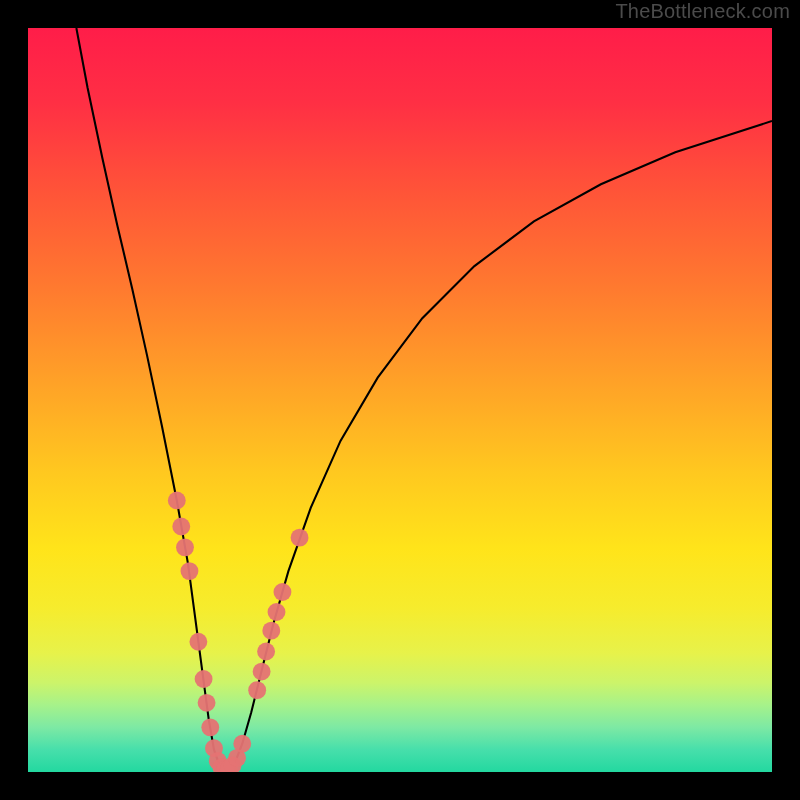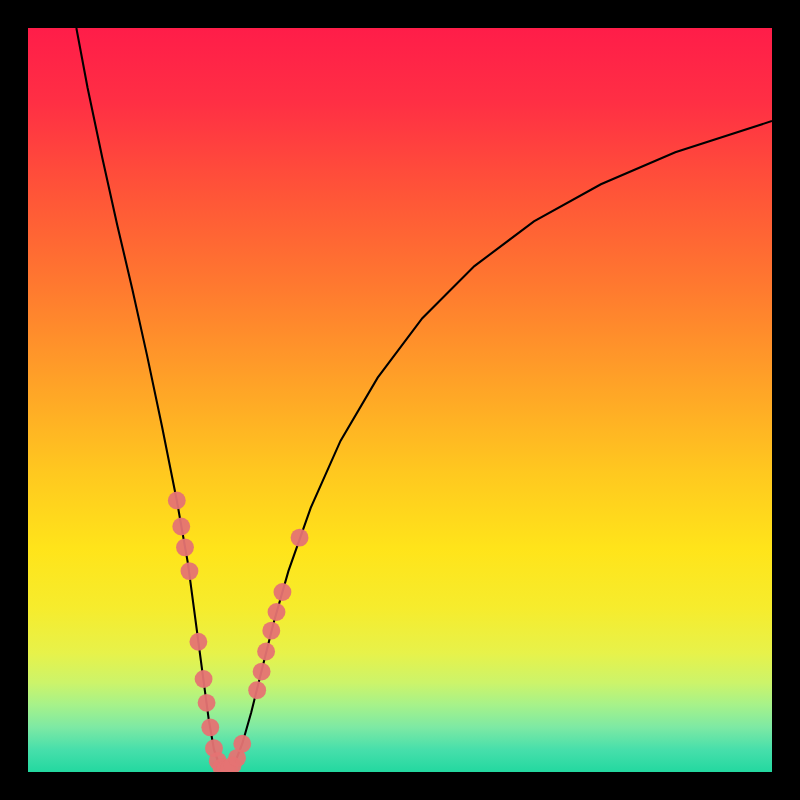--- a/index.html
+++ b/index.html
@@ -75,13 +75,14 @@
           <circle cx="30.80" cy="89.00" r="1.20" class="marker" fill="#e57373"></circle>
           <circle cx="31.40" cy="86.50" r="1.20" class="marker" fill="#e57373"></circle>
           <circle cx="32.00" cy="83.80" r="1.20" class="marker" fill="#e57373"></circle>
           <circle cx="32.70" cy="81.00" r="1.20" class="marker" fill="#e57373"></circle>
           <circle cx="33.40" cy="78.50" r="1.20" class="marker" fill="#e57373"></circle>
           <circle cx="34.20" cy="75.80" r="1.20" class="marker" fill="#e57373"></circle>
           <circle cx="36.50" cy="68.50" r="1.20" class="marker" fill="#e57373"></circle>
         </g>
     </svg>
   </div>
+  <div class="watermark">TheBottleneck.com</div>
 </div>
 
 </body></html>

